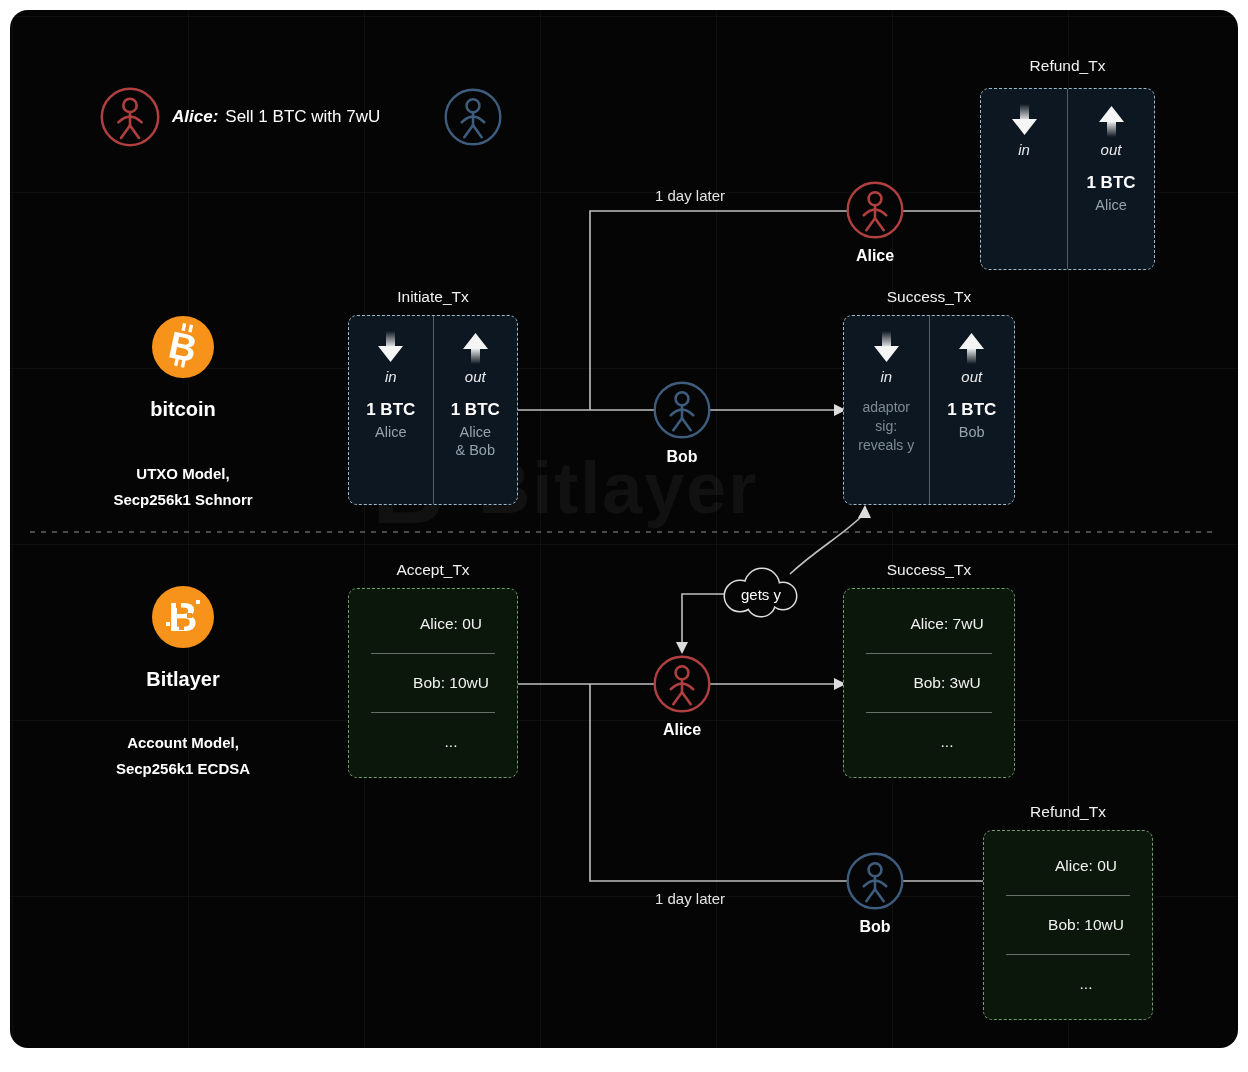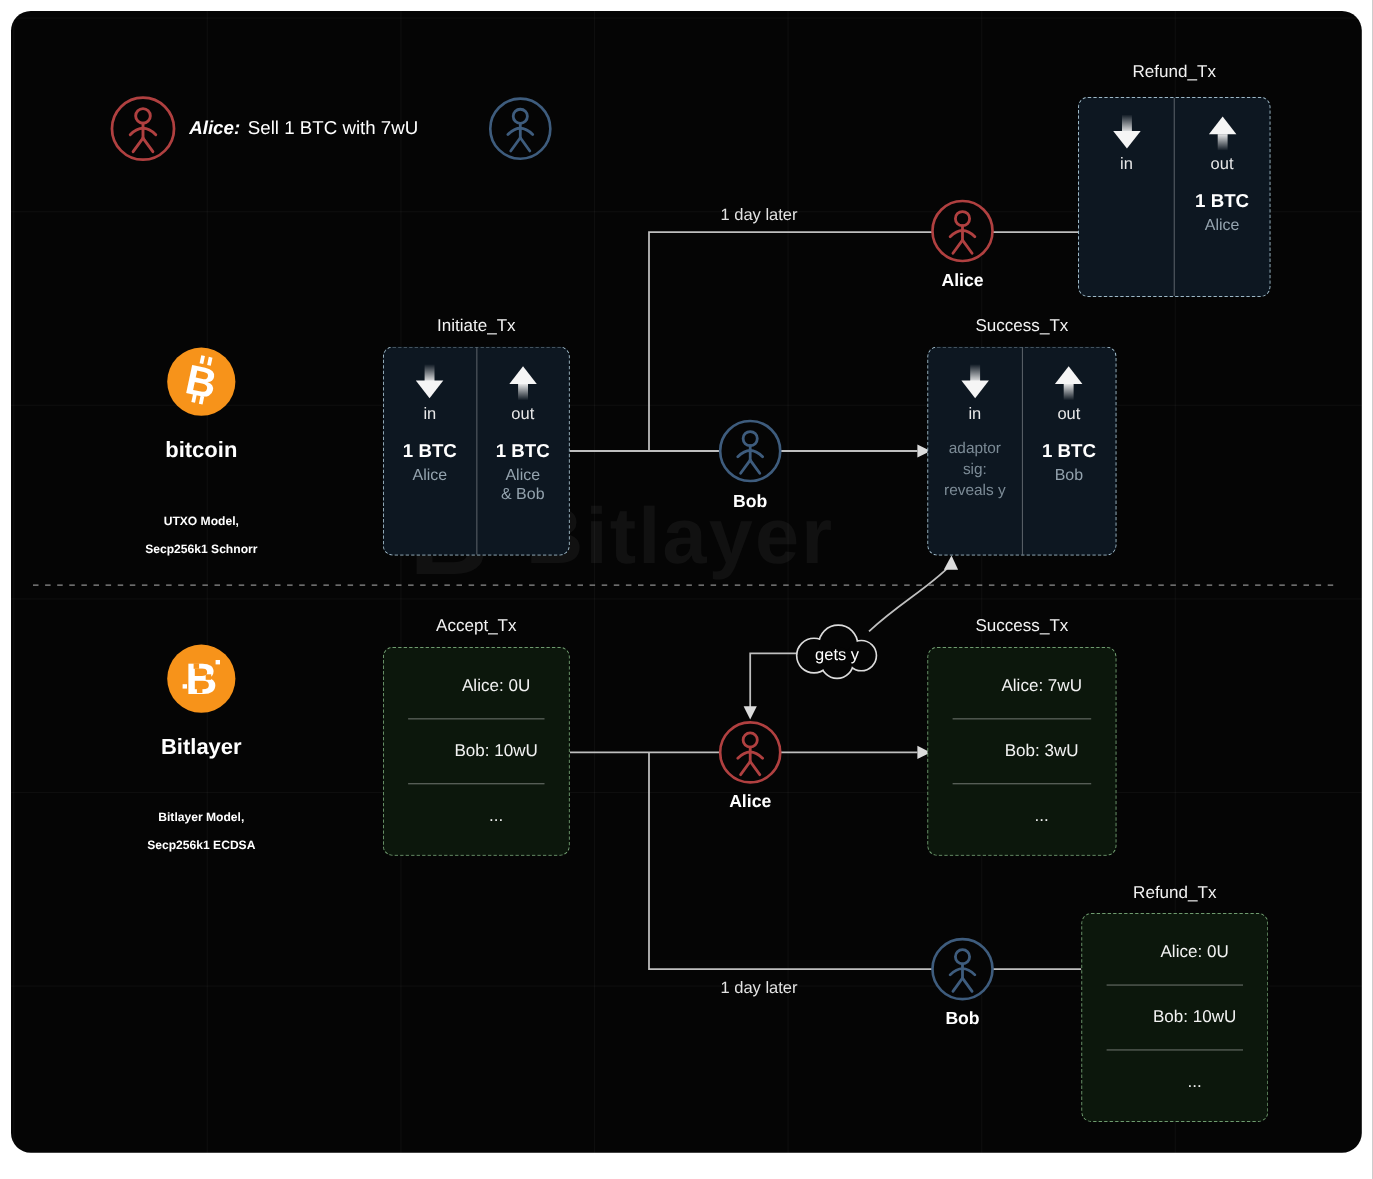--- a/index.html
+++ b/index.html
@@ -31,33 +31,33 @@
 
   .tx-title{position:absolute;text-align:center;color:#f2f2f2;font-size:15.5px;}
   .actor-label{position:absolute;text-align:center;color:#ffffff;font-weight:bold;font-size:16px;}
   .delay{position:absolute;text-align:center;color:#e3e3e3;font-size:15px;}
 
   .txbox{position:absolute;display:flex;border-radius:9px;box-sizing:border-box;}
   .txbox.btc{background:#0d1721;border:1.5px dashed #9db8c6;}
   .txcol{flex:1;display:flex;flex-direction:column;align-items:center;padding-top:15px;min-width:0;}
   .txcol + .txcol{border-left:1px solid rgba(255,255,255,0.3);}
   .flow-arrow{width:33px;height:33px;flex:none;}
-  .io-label{color:#e8e8e8;font-size:15px;margin-top:4px;}
+  .io-label{color:#e8e8e8;font-size:15px;margin-top:4px;font-style:italic;}
   .amount{color:#ffffff;font-weight:bold;font-size:17px;margin-top:15px;}
   .owner{color:#94a3ae;font-size:14.5px;margin-top:4px;}
   .note{color:#7c8b96;font-size:14px;line-height:19px;margin-top:13px;text-align:center;}
 
   .txbox.green{background:#0c170c;border:1.5px dashed #6f9b6f;flex-direction:column;padding:6px 0;}
   .grow{flex:1;display:flex;align-items:center;justify-content:center;color:#f2f2f2;font-size:15.5px;padding-left:36px;}
   .gsep{height:1px;background:rgba(255,255,255,0.38);margin:0 22px;flex:none;}
 
   .coin-logo{position:absolute;width:64px;height:64px;}
   .coin-logo svg{width:100%;height:100%;display:block;}
   .coin-name{position:absolute;text-align:center;color:#ffffff;font-weight:bold;font-size:20px;}
-  .model{position:absolute;text-align:center;color:#ffffff;font-weight:bold;font-size:11px;line-height:26px;}
+  .model{position:absolute;text-align:center;color:#ffffff;font-weight:bold;font-size:15px;line-height:26px;}
 
   .watermark{position:absolute;left:372px;top:438px;display:flex;align-items:center;gap:34px;}
   .wm-logo{font-size:100px;font-weight:bold;color:rgba(255,255,255,0.05);line-height:1;}
   .wm-text{font-size:72px;font-weight:bold;color:rgba(255,255,255,0.05);letter-spacing:2px;line-height:1;}
 </style>
 </head>
 <body>
 
 <svg width="0" height="0" style="position:absolute" aria-hidden="true">
   <defs>
@@ -252,21 +252,21 @@
         <rect x="28" y="40" width="5" height="5"></rect>
       </g>
       <g fill="#ffffff">
         <rect x="45" y="15" width="4" height="4"></rect>
         <rect x="15" y="37" width="4" height="4"></rect>
       </g>
     </svg>
   </div>
   <div class="coin-name" style="left:113px;top:668px;width:140px">Bitlayer</div>
   <div class="model" style="left:83px;top:730px;width:200px">
-    <div>Bitlayer Model,</div>
+    <div>Account Model,</div>
     <div>Secp256k1 ECDSA</div>
   </div>
 
   <div class="tx-title" style="left:348px;top:561px;width:170px">Accept_Tx</div>
   <div class="txbox green" style="left:348px;top:588px;width:170px;height:190px">
     <div class="grow">Alice: 0U</div>
     <div class="gsep"></div>
     <div class="grow">Bob: 10wU</div>
     <div class="gsep"></div>
     <div class="grow">...</div>

